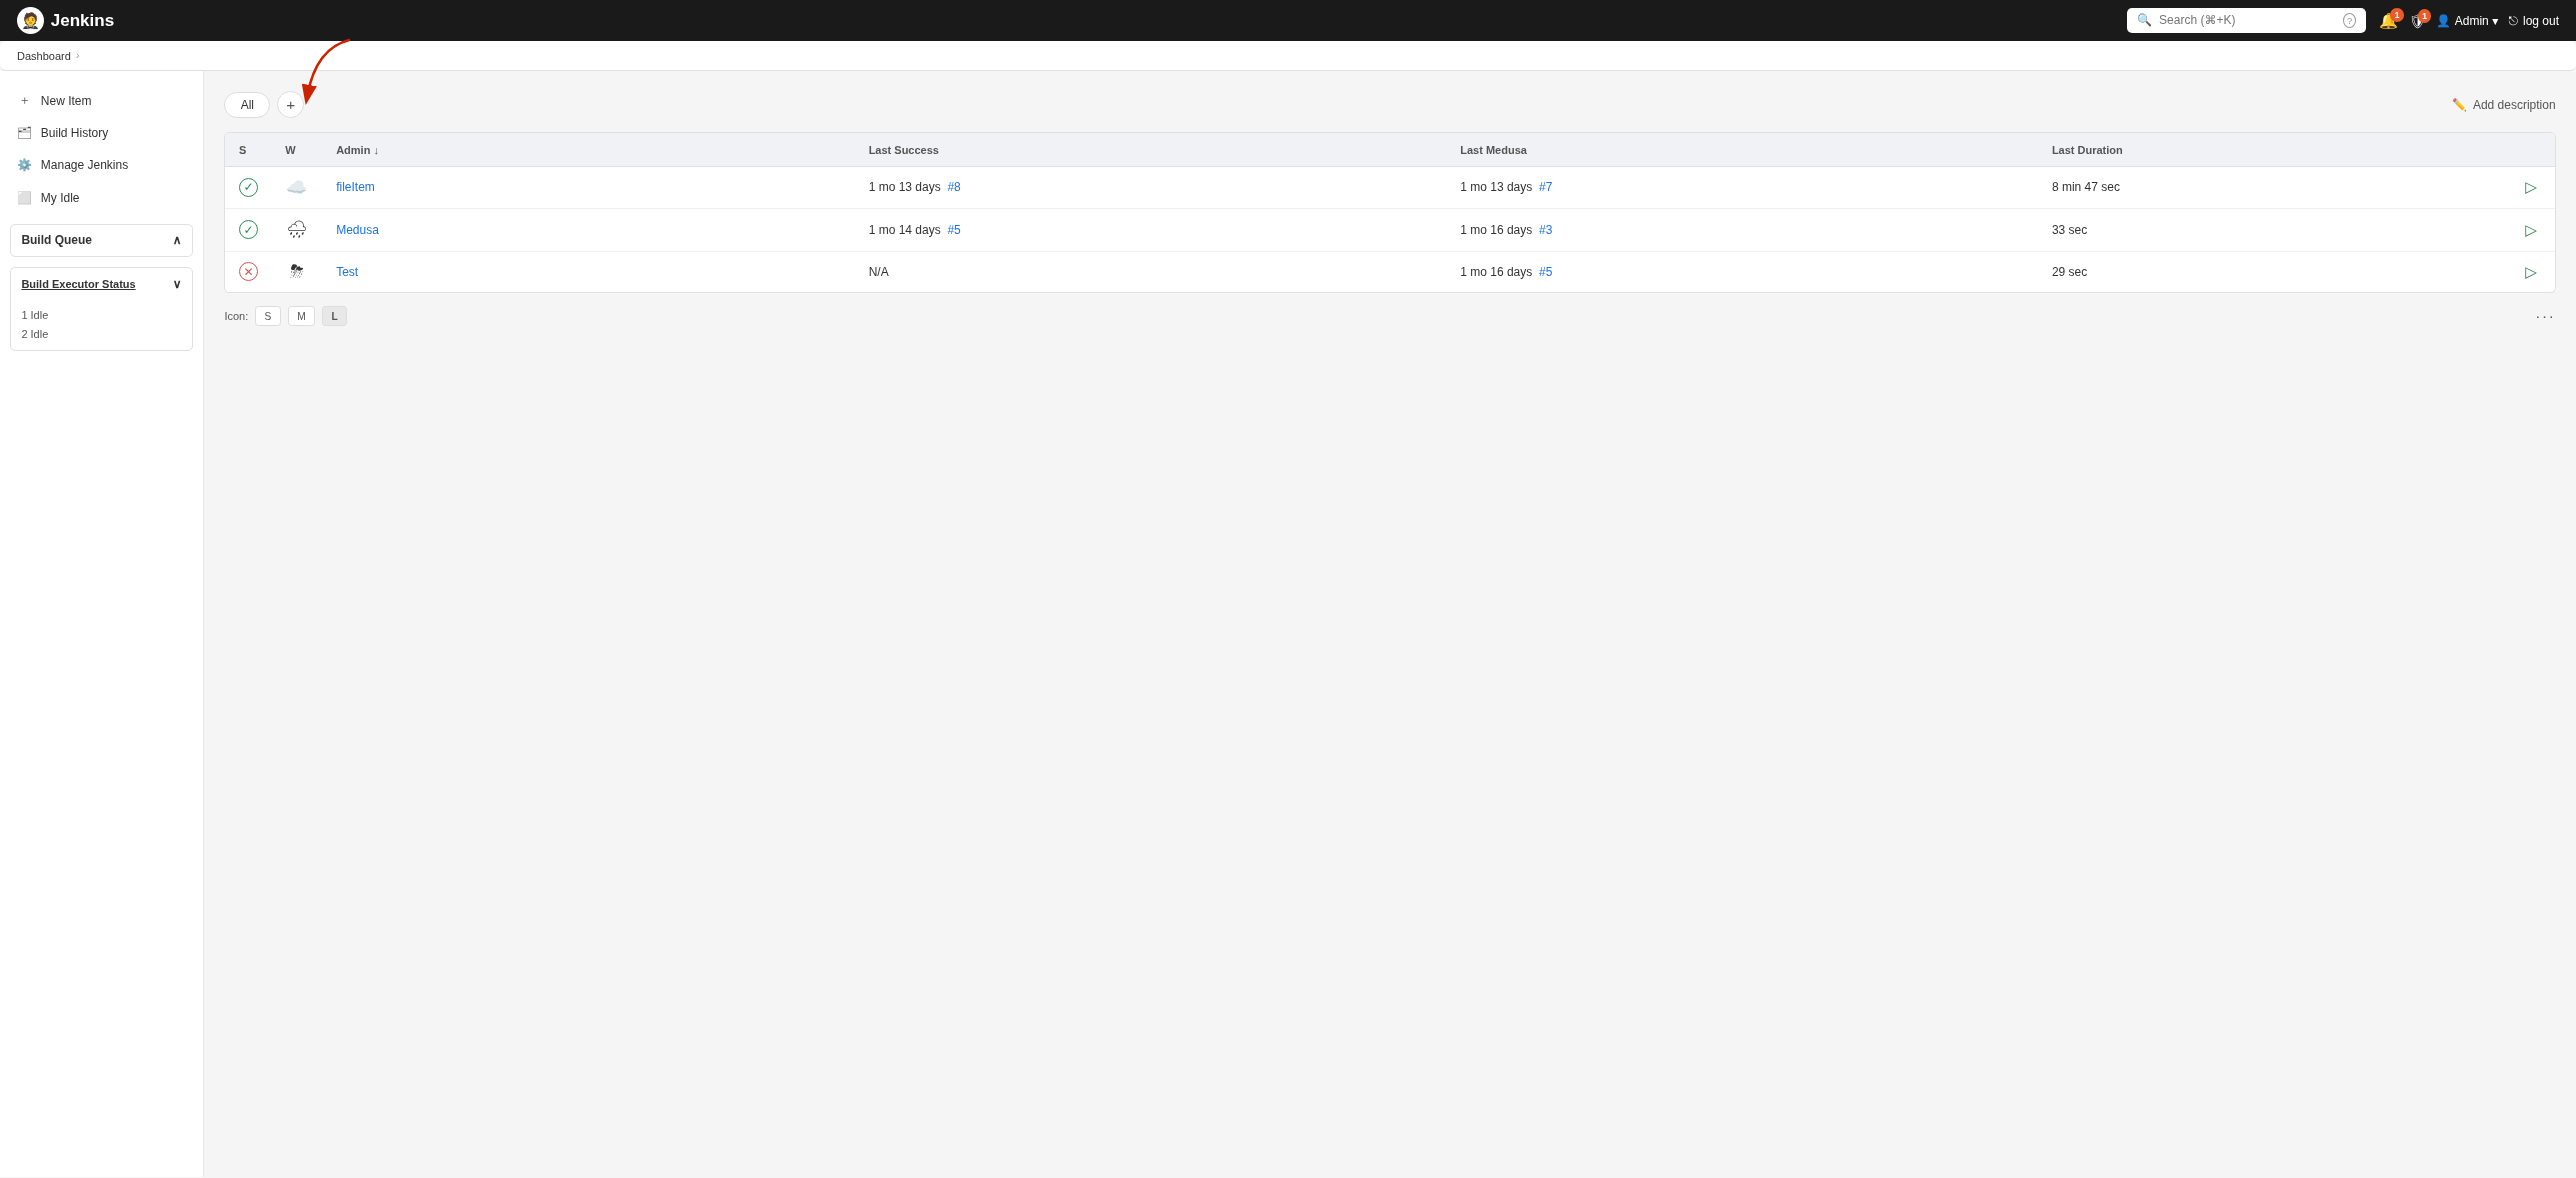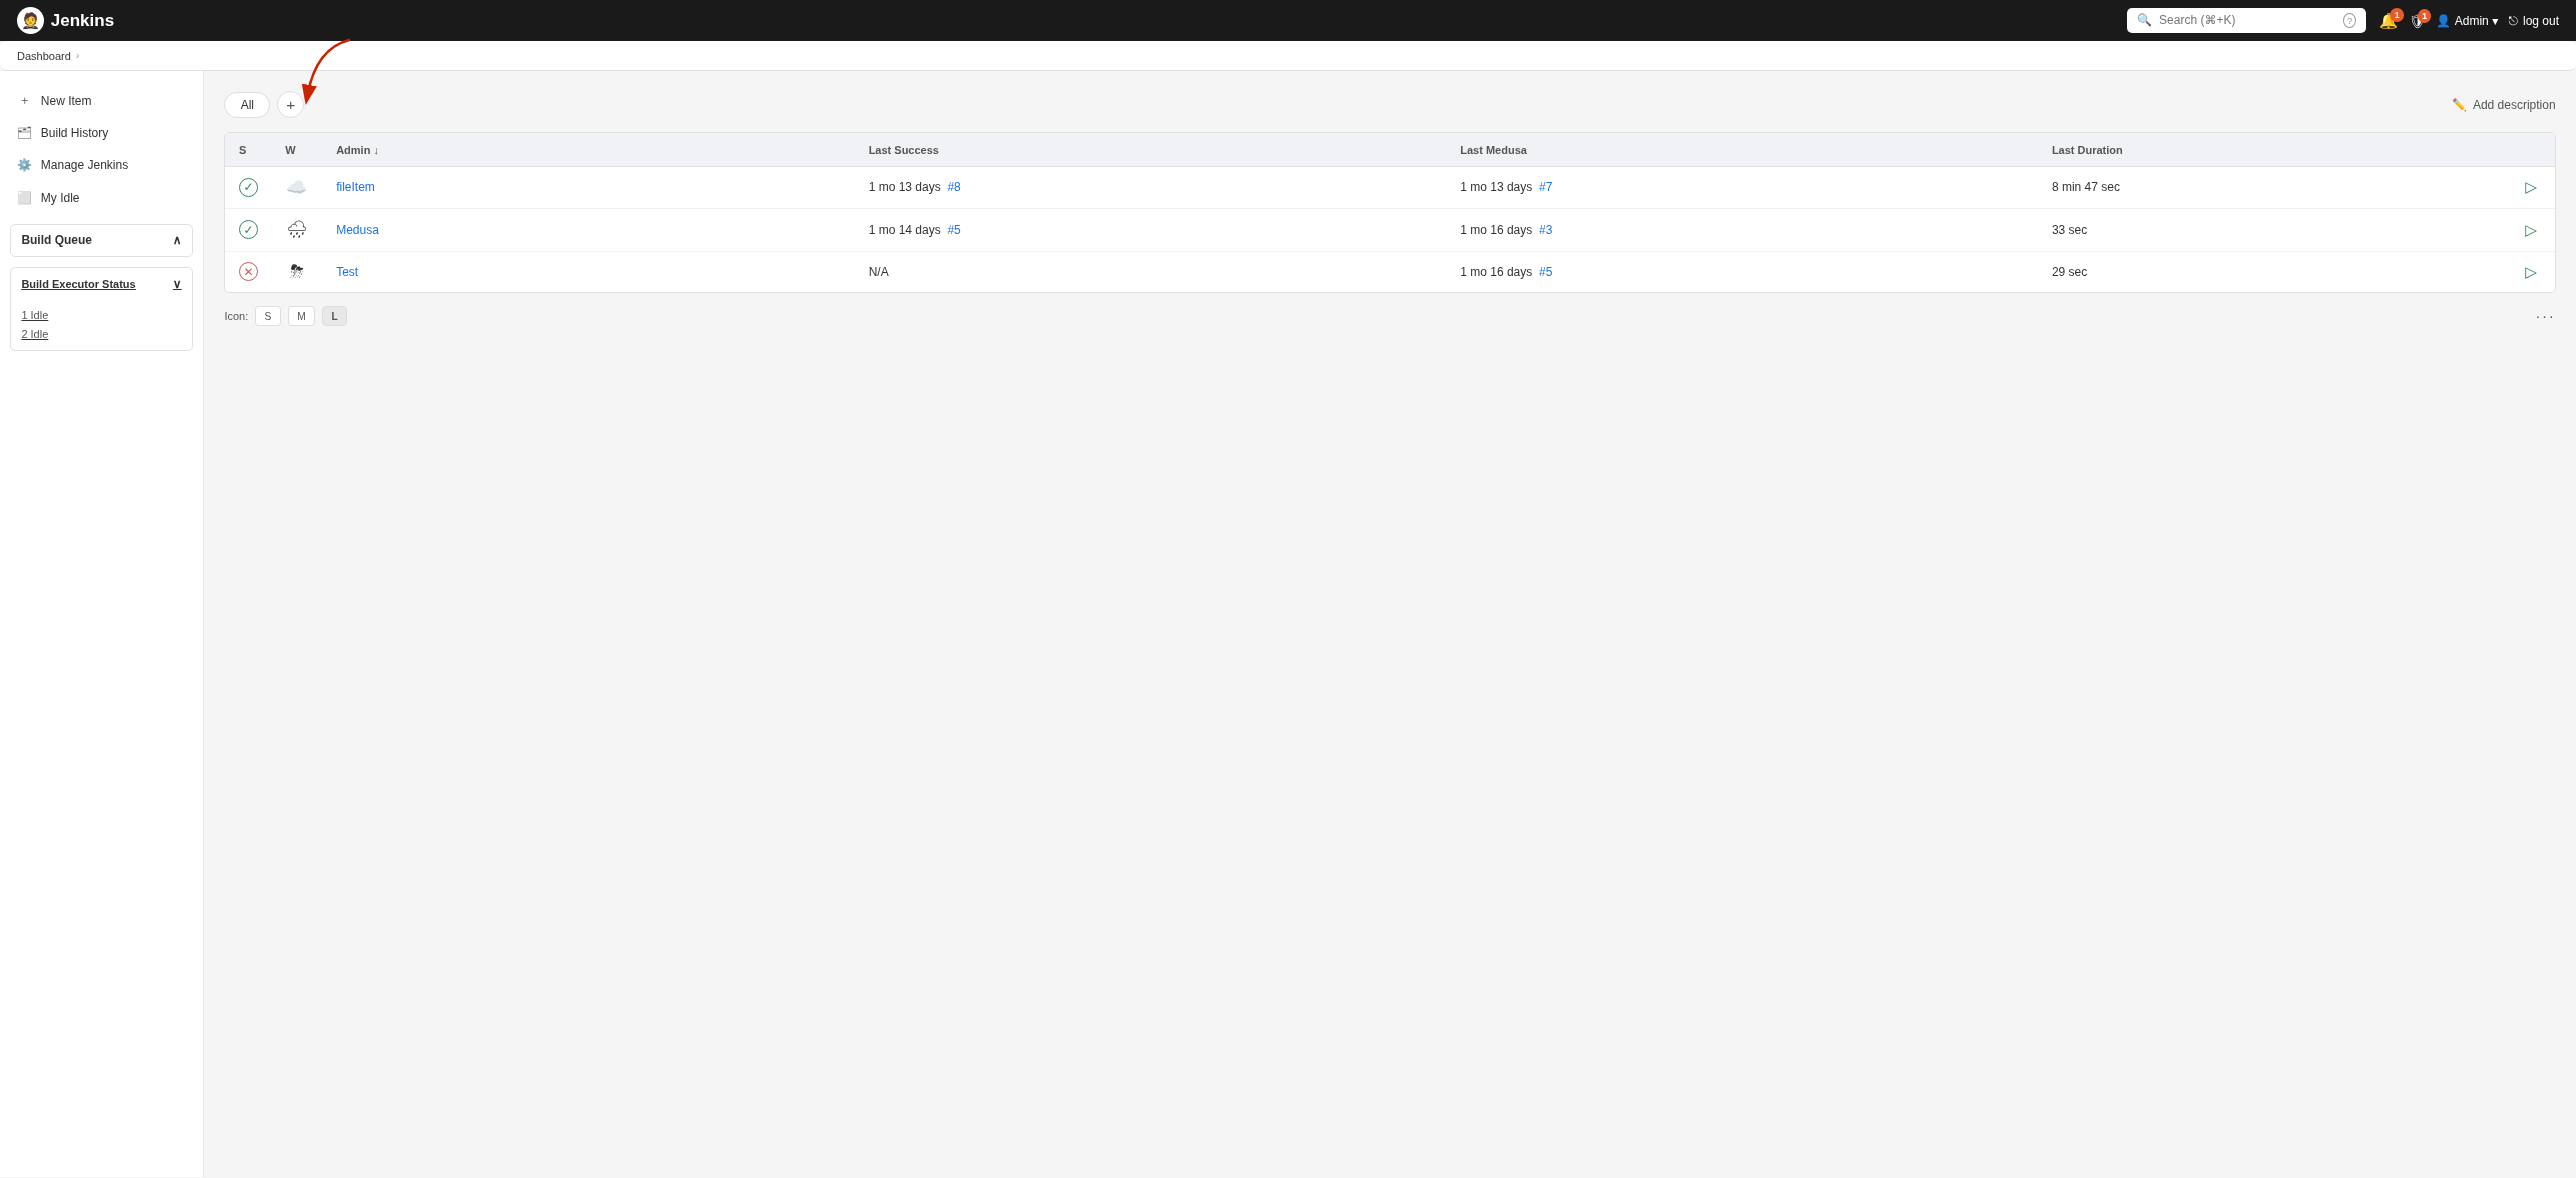--- a/index.html
+++ b/index.html
@@ -399,21 +399,21 @@
       <span>My Idle</span>
     </a>
 
     <div class="sidebar-section">
       <div class="sidebar-section-header">
         <span>Build Queue</span>
         <span>∧</span>
       </div>
     </div>
 
-    <div class="sidebar-section" style="margin-top:7px;text-decoration:underline;">
+    <div class="sidebar-section" style="margin-top:7px;">
       <div class="sidebar-section-header">
         <span style="font-size:11px;text-decoration:underline;">Build Executor Status</span>
         <span>∨</span>
       </div>
       <div class="sidebar-section-content">
         <div class="executor-item">
           <span>1  Idle</span>
         </div>
         <div class="executor-item">
           <span>2  Idle</span>

